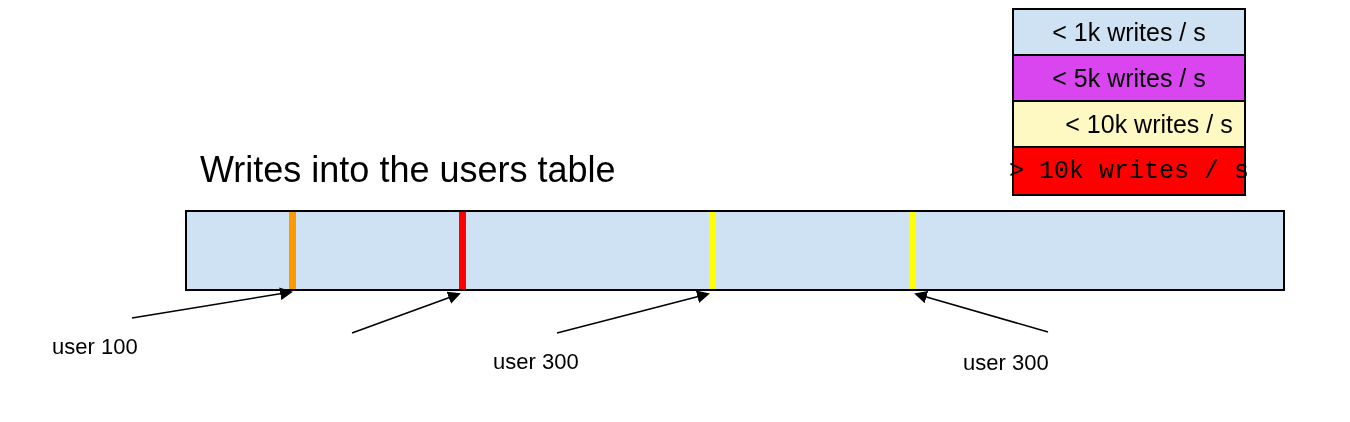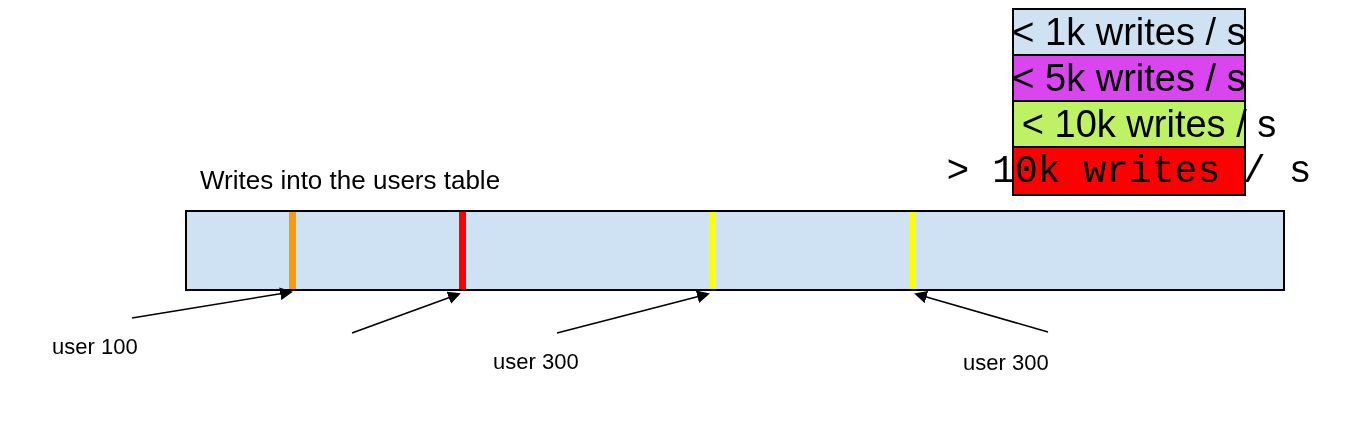--- a/index.html
+++ b/index.html
@@ -24,32 +24,31 @@
   }
   .legend-row {
     height: 46px;
     border-bottom: 2px solid #000000;
     display: flex;
     align-items: center;
     justify-content: center;
   }
   .legend-row:last-child { border-bottom: none; font-family: Liberation Mono, monospace; }
   .legend-label {
-    font-size: 38px;
+    font-size: 25px;
     white-space: nowrap;
   }
 
   
   .diagram-title {
     position: absolute;
     left: 200px;
     top: 149px;
-    font-size: 26px;
+    font-size: 36px;
     white-space: nowrap;
-    margin-top: 16px;
   }
 
   
   .table-bar {
     position: absolute;
     left: 185px;
     top: 210px;
     width: 1100px;
     height: 81px;
     border: 2px solid #000000;
@@ -91,21 +90,21 @@
 
 <div class="canvas">
 
   <div class="legend">
     <div class="legend-row" style="background: rgb(207, 226, 243);">
       <span class="legend-label">&lt; 1k writes / s</span>
     </div>
     <div class="legend-row" style="background: #d946ef;">
       <span class="legend-label">&lt; 5k writes / s</span>
     </div>
-    <div class="legend-row" style="background: #bef264; padding-left: 40px;">
+    <div class="legend-row" style="background: #fef9c3; padding-left: 40px;">
       <span class="legend-label">&lt; 10k writes / s</span>
     </div>
     <div class="legend-row" style="background: rgb(255, 0, 0);">
       <span class="legend-label">&gt; 10k writes / s</span>
     </div>
   </div>
 
   <div class="diagram-title">Writes into the users table</div>
 
   <div class="table-bar" style="background: rgb(207, 226, 243);">

